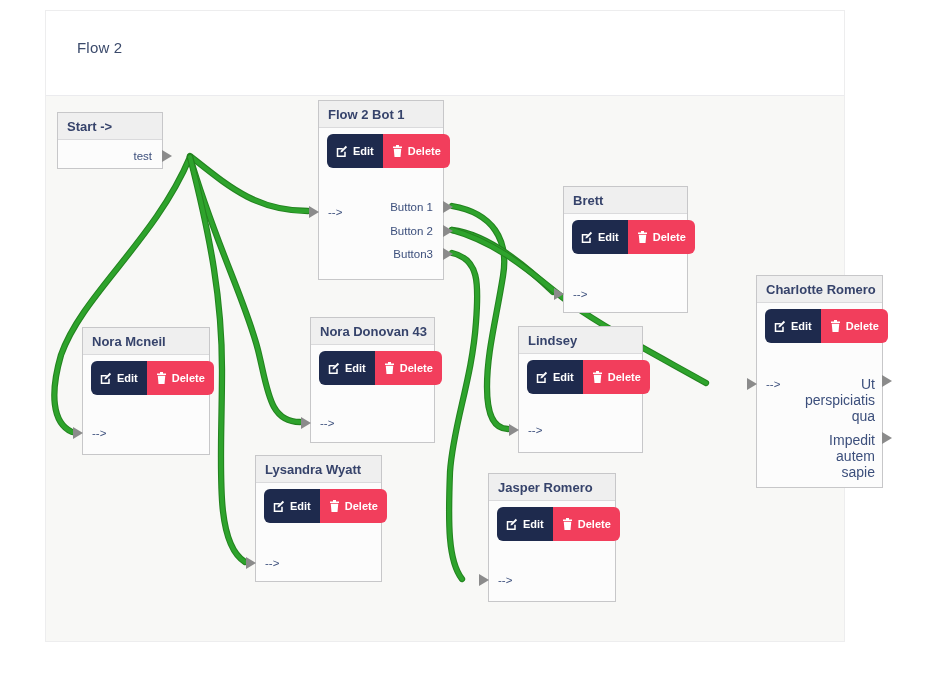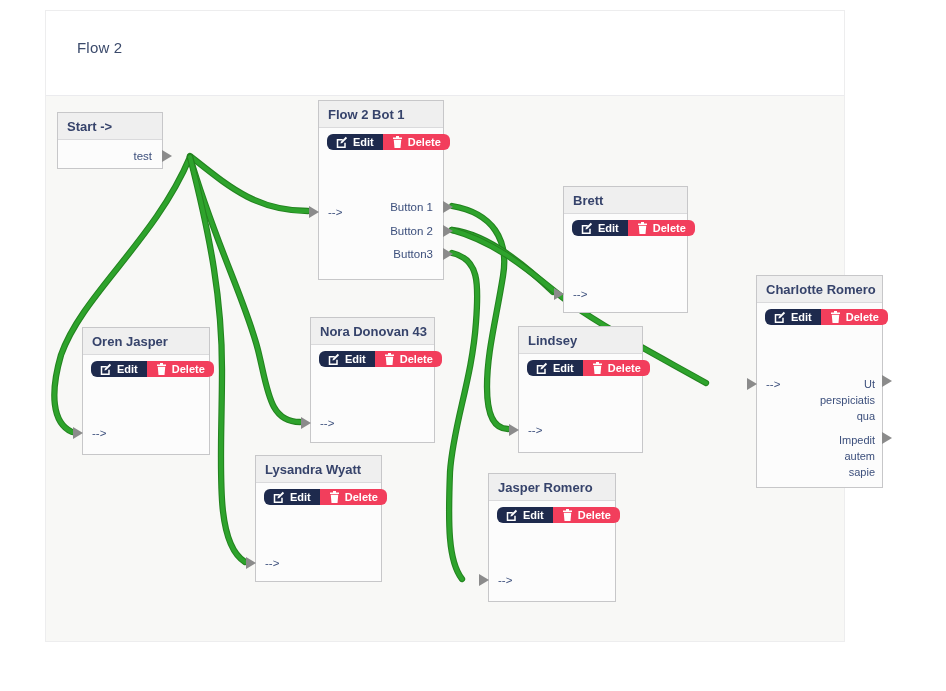--- a/index.html
+++ b/index.html
@@ -10,35 +10,35 @@
   .title-band{position:absolute;left:0;top:0;width:100%;height:85px;background:#ffffff;
               border-bottom:1px solid #ebebee;box-sizing:border-box;}
   .flow-title{position:absolute;left:31px;top:28px;font-size:15px;color:#3b4a6b;letter-spacing:.2px;}
   svg.wires{position:absolute;left:0;top:0;z-index:1;pointer-events:none;}
   .node{position:absolute;z-index:2;background:#fcfcfc;border:1px solid #c7c7c9;
         box-sizing:border-box;}
   .node-header{height:27px;background:#efefef;border-bottom:1px solid #dadadc;
                box-sizing:border-box;padding:6px 9px 0 9px;font-size:13px;font-weight:bold;
                color:#36436b;white-space:nowrap;overflow:hidden;}
   .btn-row{position:absolute;left:8px;top:33px;display:flex;}
-  .btn{display:flex;align-items:center;height:16px;border:none;color:#ffffff;
+  .btn{display:flex;align-items:center;height:34px;border:none;color:#ffffff;
        font-family:"Liberation Sans",sans-serif;font-size:11px;font-weight:bold;
        padding:0 9px;cursor:pointer;}
   .btn svg{margin-right:5px;}
   .btn.edit{background:#1e2a4d;border-radius:6px 0 0 6px;}
   .btn.delete{background:#f23e5c;border-radius:0 6px 6px 0;}
   .port-label{position:absolute;font-size:11.5px;color:#3c4f7c;white-space:nowrap;}
   .port-label.in{left:9px;transform:translateY(-50%);}
   .port-label.out{right:10px;transform:translateY(-50%);text-align:left;}
   .marker{position:absolute;width:0;height:0;border-top:6px solid transparent;
           border-bottom:6px solid transparent;border-left:10px solid #8b8b8b;
           transform:translateY(-50%);}
   .marker.in{left:-10px;}
   .marker.out{right:-10px;}
-  .out-lines{position:absolute;right:7px;text-align:right;font-size:11px;
+  .out-lines{position:absolute;right:7px;text-align:right;font-size:14px;
              color:#3c4f7c;line-height:16px;}
 </style>
 </head>
 <body>
 
 <div id="root">
   <div class="page-card">
     <div class="title-band">
       <div class="flow-title">Flow 2</div>
     </div>
@@ -139,21 +139,21 @@
         </div>
         <div class="marker out" style="top: 105px;"></div>
         <div class="out-lines" style="top: 156px;">
           <div>Impedit</div>
           <div>autem</div>
           <div>sapie</div>
         </div>
         <div class="marker out" style="top: 162px;"></div>
       </div>
       <div class="node" style="left: 82px; top: 327px; width: 128px; height: 128px;">
-        <div class="node-header">Oren Jasper</div>
+        <div class="node-header">Nora Mcneil</div>
         <div class="btn-row">
           <button class="btn edit">
             <svg width="12" height="12" viewBox="0 0 16 16">
               <path fill="#fff" d="M1 4h8v2H3v8h8v-5h2v7H1z"></path>
               <path fill="#fff" d="M14.8 2.9 13 1.1 6.5 7.6 5.9 10l2.4-.6z"></path>
             </svg>
             <span>Edit</span>
           </button>
           <button class="btn delete">
             <svg width="11" height="12" viewBox="0 0 14 16">

